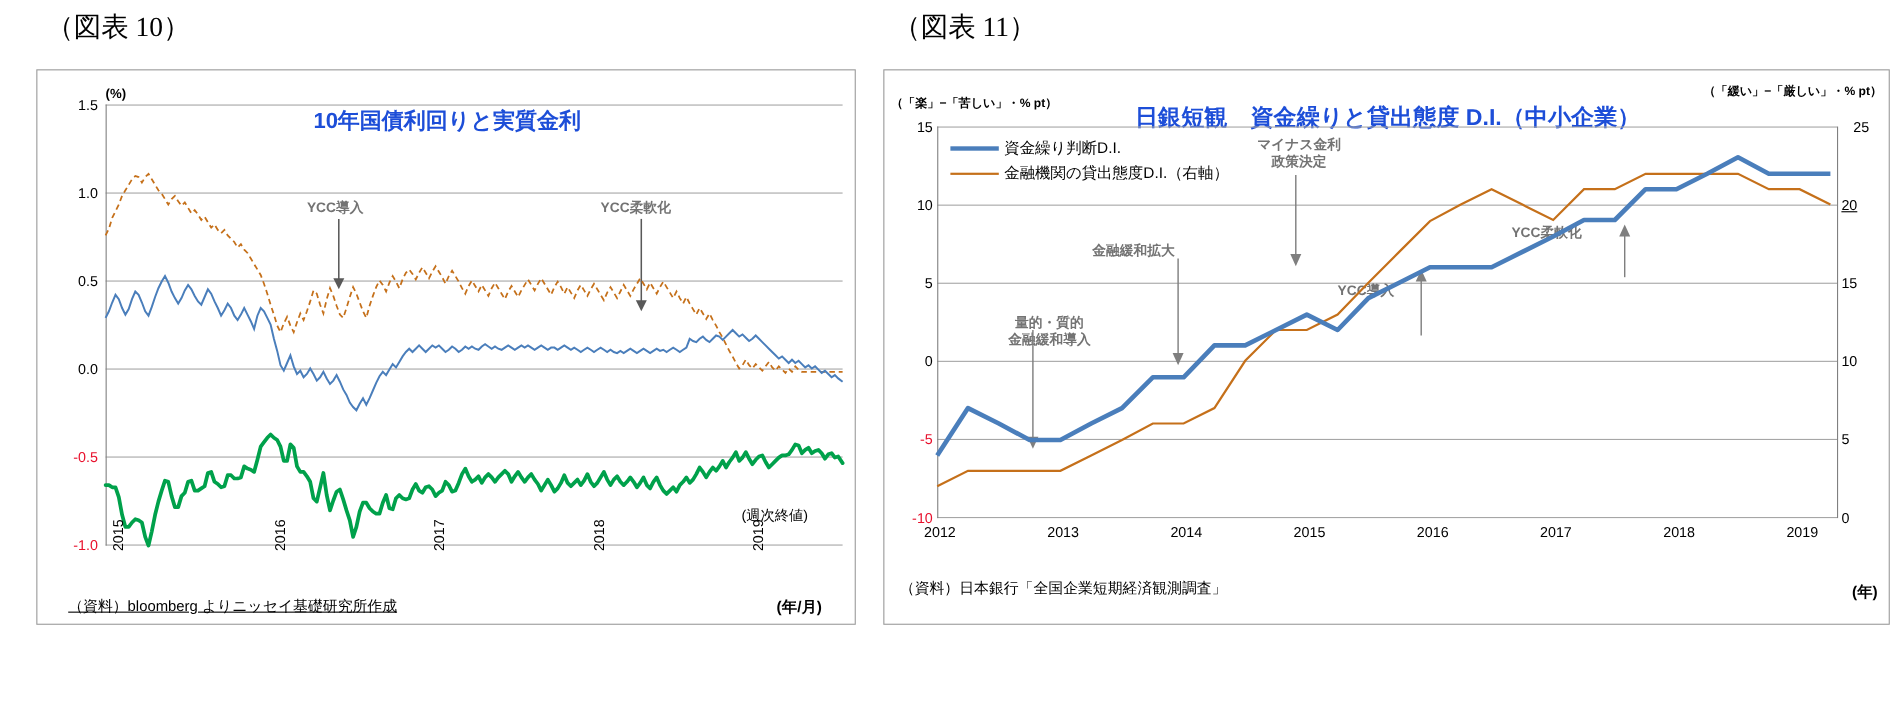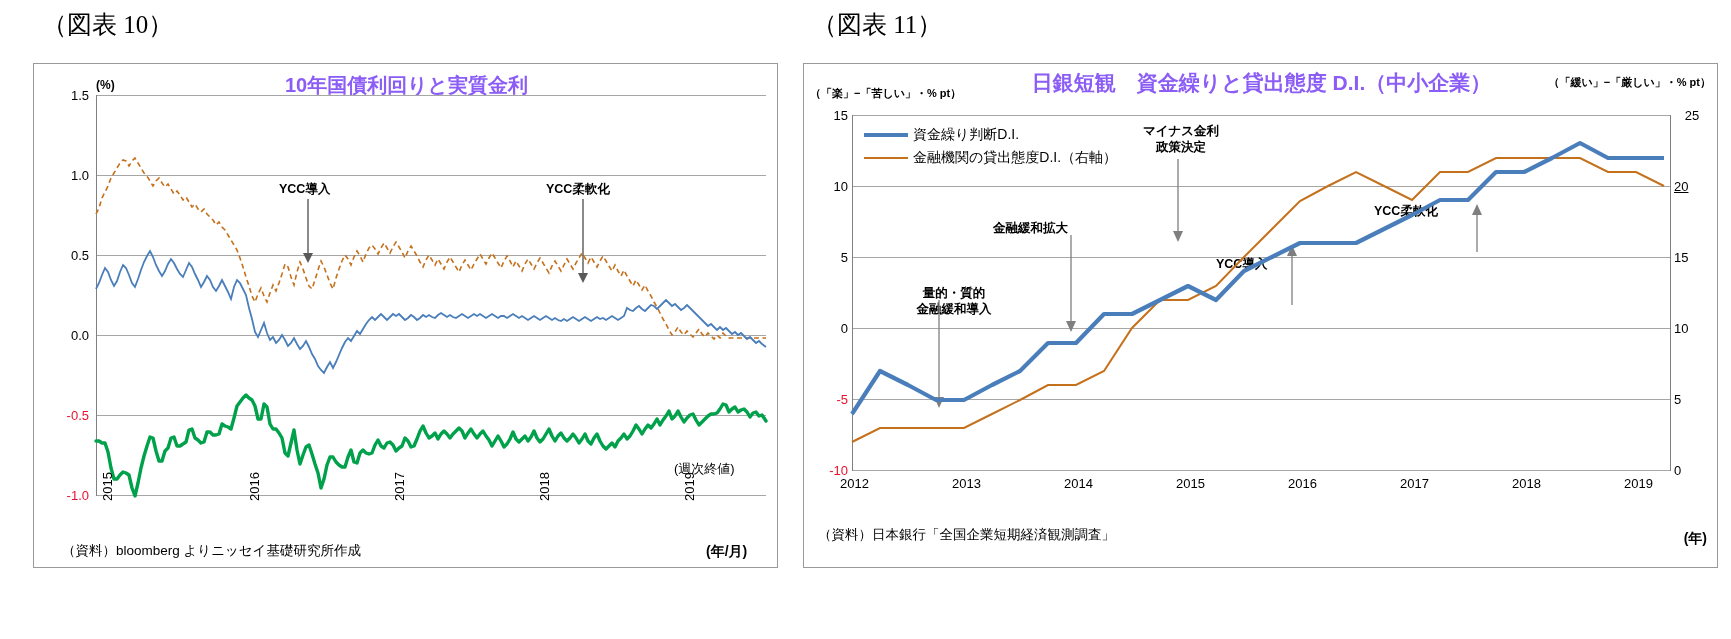--- a/index.html
+++ b/index.html
@@ -12,31 +12,31 @@
   #cap-11{left:812px;top:8px;}
 
   
   .panel{position:absolute;border:1px solid #9a9a9a;background:#fff;box-sizing:border-box;}
   #panel-left{left:33px;top:63px;width:745px;height:505px;}
   #panel-right{left:803px;top:63px;width:915px;height:505px;}
 
   .panel-inner{position:absolute;left:0;top:0;width:100%;height:100%;}
 
   
-  .chart-title{position:absolute;font-weight:bold;color:#8b5cf6;white-space:nowrap;text-align:center;}
+  .chart-title{position:absolute;font-weight:bold;color:#1d4ed8;white-space:nowrap;text-align:center;margin-top:24px;}
   .axis-unit{position:absolute;font-size:12px;font-weight:bold;color:#000;white-space:nowrap;}
   .ytick{position:absolute;font-size:13px;color:#000;text-align:right;white-space:nowrap;}
   .ytick.neg{color:#e8112d;}
   .ytick.right{text-align:left;}
   .xtick{position:absolute;font-size:13px;color:#000;white-space:nowrap;}
   .xtick.rot{transform:rotate(-90deg);transform-origin:left top;}
   .gridline{position:absolute;height:1px;background:#a6a6a6;}
   .axisline{position:absolute;background:#808080;}
   .plot{position:absolute;overflow:visible;}
-  .note{position:absolute;font-size:12.5px;font-weight:bold;color:#000000;white-space:nowrap;line-height:1.25;}
+  .note{position:absolute;font-size:12.5px;font-weight:bold;color:#737373;white-space:nowrap;line-height:1.25;}
   .note.center{text-align:center;}
   .source{position:absolute;font-size:13.5px;color:#000;white-space:nowrap;}
   .corner{position:absolute;font-size:13px;color:#000;white-space:nowrap;}
   .legend{position:absolute;display:flex;align-items:center;white-space:nowrap;}
   .legend-item{display:flex;align-items:center;margin-right:28px;}
   .swatch{display:inline-block;width:40px;height:0;border-top-width:3px;border-top-style:solid;margin-right:5px;}
   .swatch.dash{border-top-style:dashed;border-top-width:2px;}
   .legend-label{font-size:13px;color:#000;}
   .legend-v{position:absolute;}
   .legend-v .legend-item{margin-right:0;margin-bottom:5px;}
@@ -92,21 +92,21 @@
       <div class="corner" style="left:640px;top:396px;">(週次終値)</div>
 
       <div class="xtick rot" style="left:66px;top:437px;">2015</div>
       <div class="xtick rot" style="left:213px;top:437px;">2016</div>
       <div class="xtick rot" style="left:358px;top:437px;">2017</div>
       <div class="xtick rot" style="left:503px;top:437px;">2018</div>
       <div class="xtick rot" style="left:648px;top:437px;">2019</div>
 
       <div class="axis-unit" style="left:672px;top:479px;font-size:14px;">(年/月)</div>
 
-      <div class="source" style="left:28px;top:478px;">（資料）bloomberg よりニッセイ基礎研究所作成</div>
+      <div class="source" style="left:28px;top:478px;text-decoration:underline;">（資料）bloomberg よりニッセイ基礎研究所作成</div>
     </div>
   </div>
 
   <div class="fig-caption" id="cap-11">（図表 11）</div>
 
   <div class="panel" id="panel-right">
     <div class="panel-inner">
 
       <div class="axis-unit unit-small" style="left:6px;top:22px;">（「楽」−「苦しい」・% pt）</div>
       <div class="chart-title" style="left:0;top:5px;width:915px;font-size:21px;">日銀短観　資金繰りと貸出態度 D.I.（中小企業）</div>

